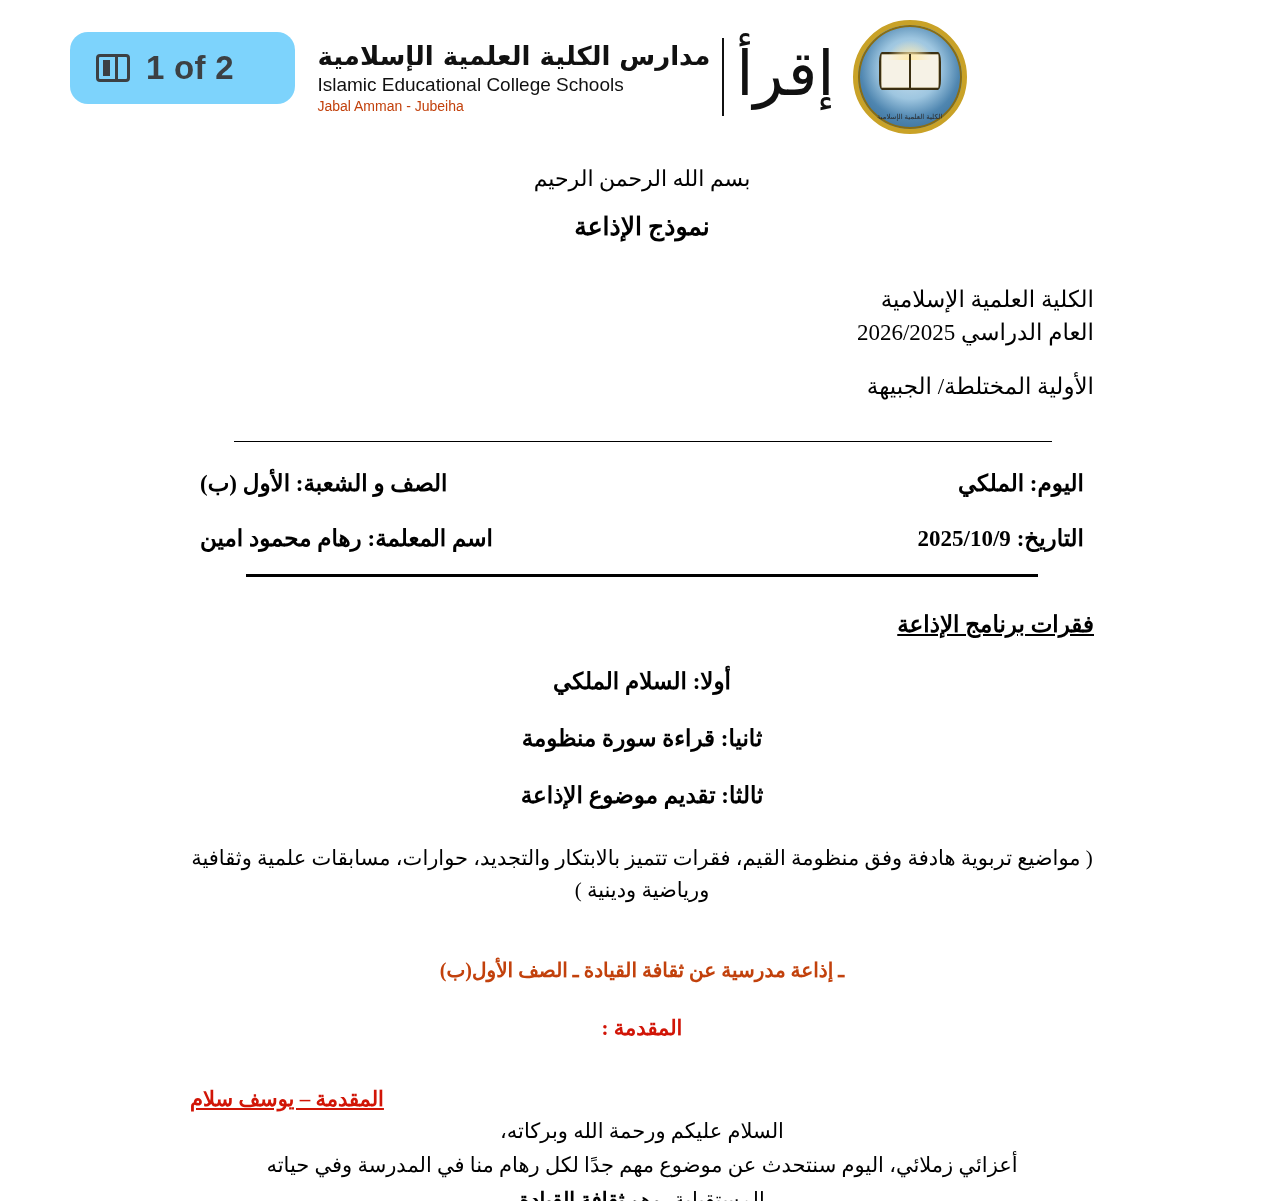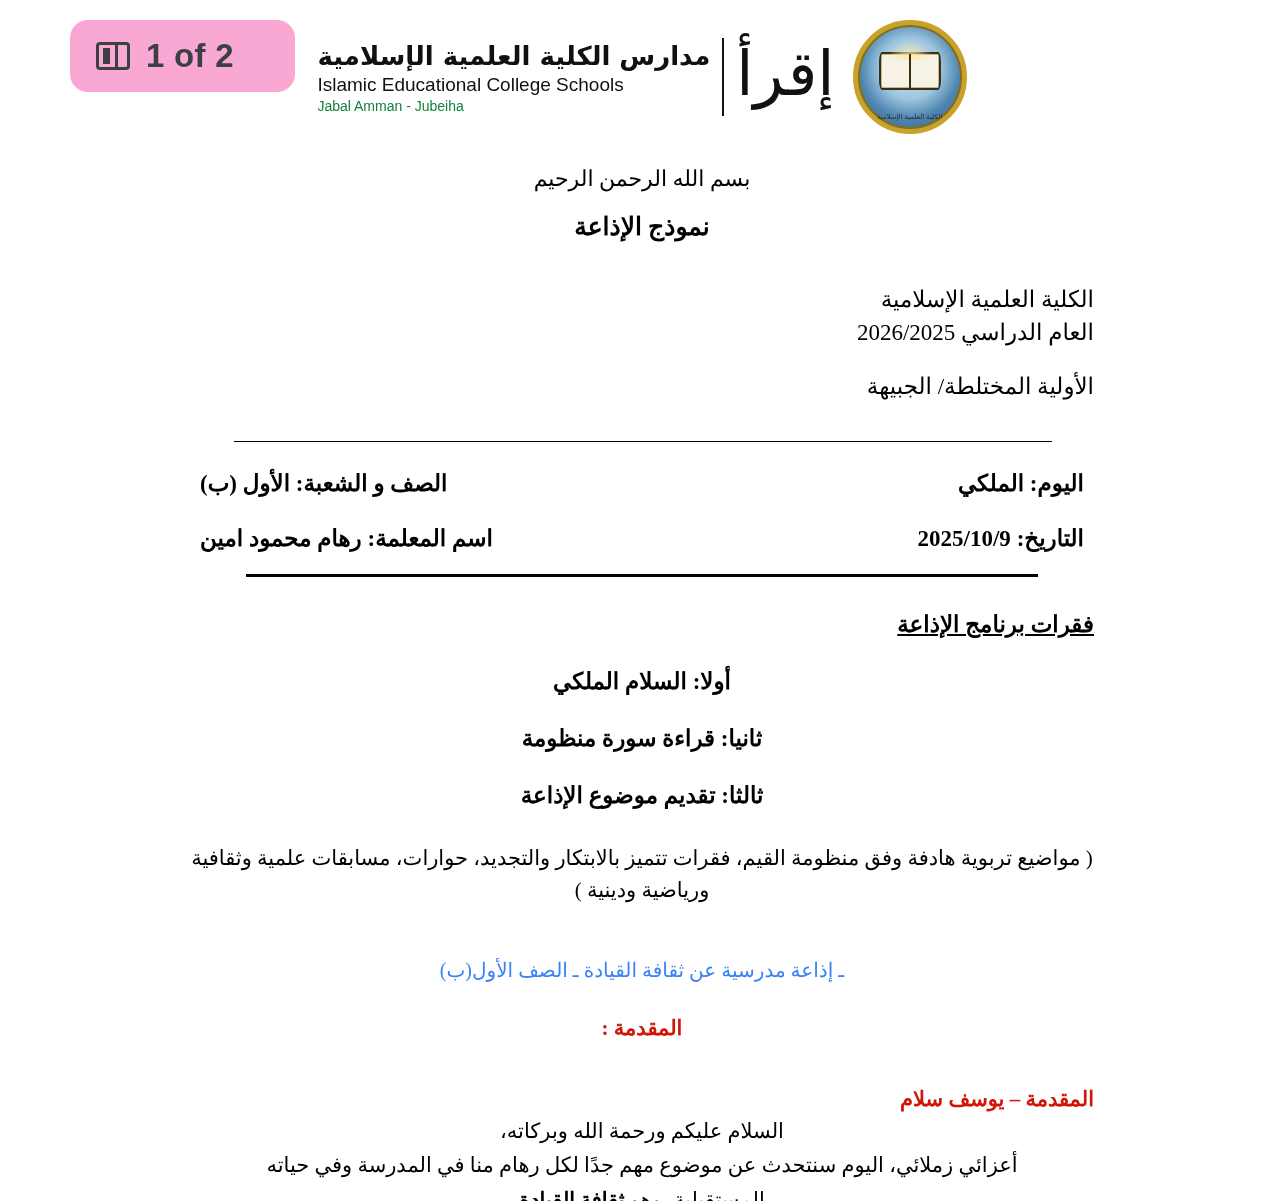--- a/index.html
+++ b/index.html
@@ -12,25 +12,25 @@
     height: 1201px;
     font-family: "Liberation Serif", serif;
     color: #000000;
     position: relative;
     overflow: hidden;
   }
 
   
   .page-badge {
     position: absolute;
-    top: 20px;
+    top: 32px;
     left: 70px;
     height: 72px;
     min-width: 225px;
-    background: #f9a8d4;
+    background: #7dd3fc;
     border-radius: 18px;
     display: flex;
     align-items: center;
     gap: 16px;
     padding: 17px 26px;
     box-sizing: border-box;
     direction: ltr;
   }
   .page-badge .pager-icon {
     width: 34px;
@@ -171,21 +171,21 @@
     font-size: 19px;
     color: #111;
     margin-top: 3px;
     white-space: nowrap;
   }
   .wordmark .name-sub {
     font-family: "Liberation Sans", sans-serif;
     direction: ltr;
     text-align: left;
     font-size: 14px;
-    color: #15803d;
+    color: #c2410c;
     margin-top: 2px;
     white-space: nowrap;
   }
   .basmala {
     margin-top: 30px;
     font-size: 22px;
     text-align: center;
   }
   .doc-title {
     margin-top: 20px;
@@ -241,36 +241,37 @@
   .note {
     margin-top: 34px;
     font-size: 21px;
     line-height: 1.5;
     text-align: center;
   }
   .highlight-blue {
     margin-top: 52px;
     text-align: center;
     font-size: 20px;
-    font-weight: 400;
-    color: #3b82f6;
+    font-weight: 700;
+    color: #c2410c;
   }
   .highlight-red-underline {
     margin-top: 34px;
     text-align: center;
     font-size: 21px;
     font-weight: 700;
     color: #d11507;
   }
   .speaker {
     margin-top: 46px;
-    text-align: right;
+    text-align: left;
     font-size: 21px;
     font-weight: 700;
     color: #d11507;
+    text-decoration: underline;
   }
   .speech {
     margin-top: 4px;
     text-align: center;
     font-size: 21px;
     line-height: 1.45;
   }
   .speech b { font-weight: 700; }
 </style>
 </head>

